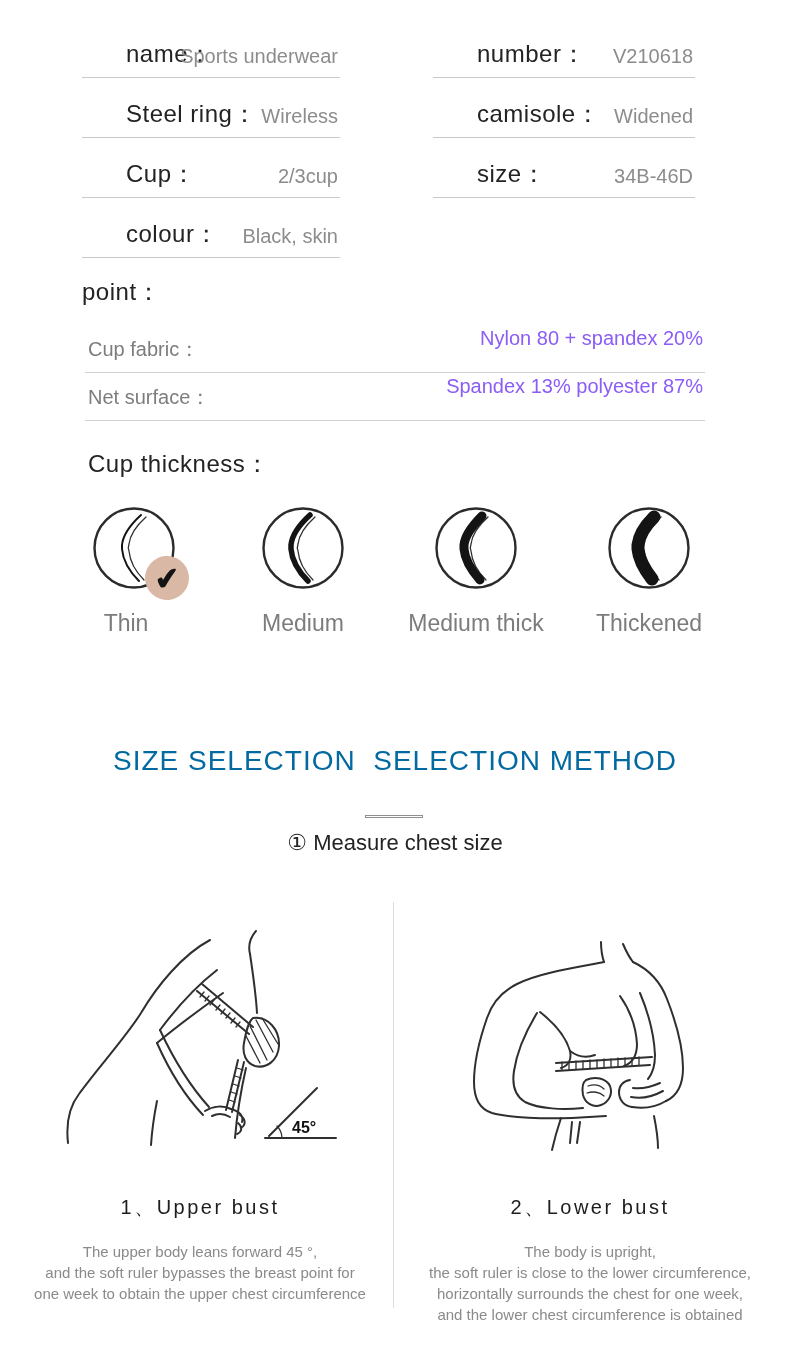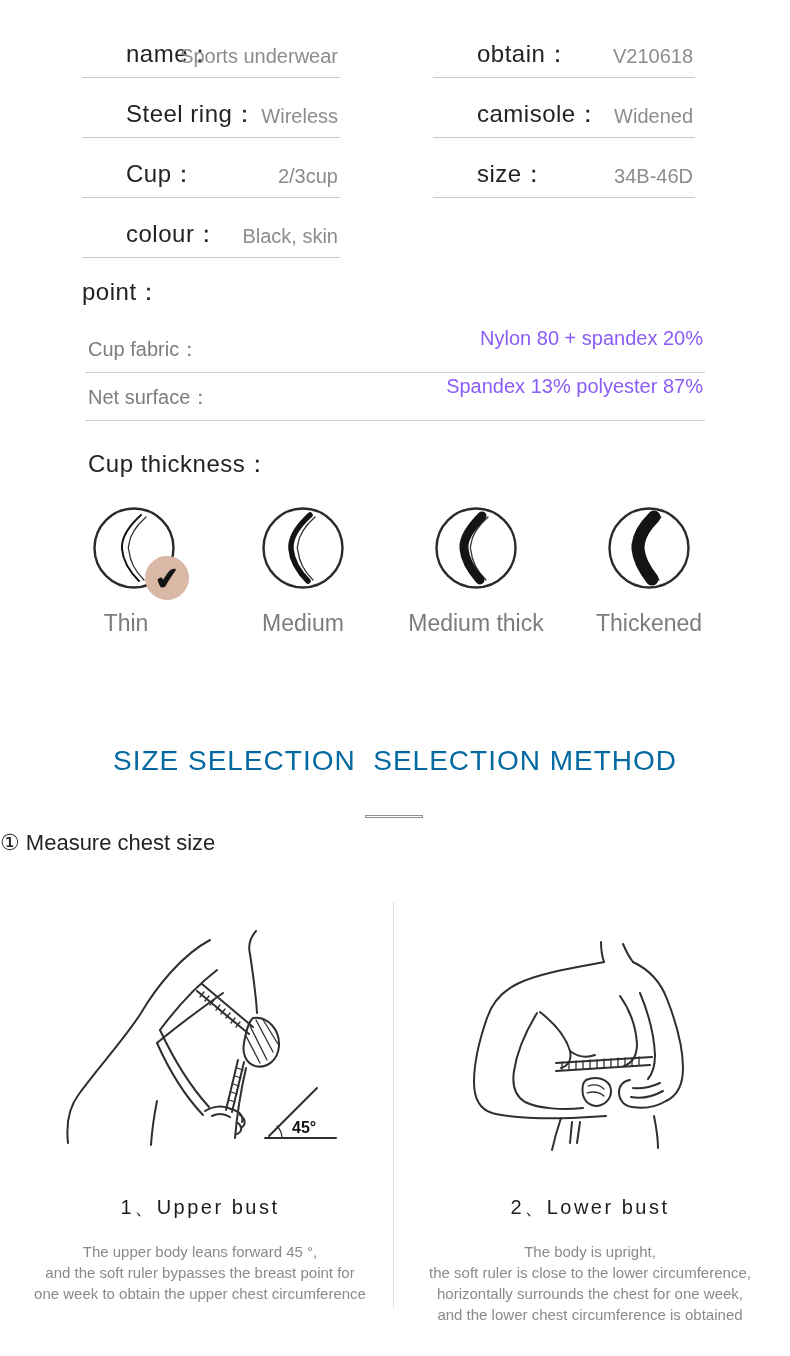--- a/index.html
+++ b/index.html
@@ -23,21 +23,21 @@
   .check-badge{
     position:absolute;left:145px;top:556px;width:44px;height:44px;border-radius:50%;
     background:#d9b8a6;display:flex;align-items:center;justify-content:center;
     font-size:30px;font-weight:bold;color:#131313;transform:rotate(-6deg);
   }
   
   .heading{position:absolute;top:745px;left:0;width:790px;text-align:center;
     font-size:28px;letter-spacing:1px;color:#0369a1;white-space:pre;}
   .hr-mini{position:absolute;top:815px;left:50%;margin-left:-30px;width:58px;height:3px;
     border:1px solid #8f8f8f;background:#fff;box-sizing:border-box;}
-  .step-title{position:absolute;top:830px;left:0;width:790px;text-align:left;
+  .step-title{position:absolute;top:830px;left:0;width:790px;text-align:center;
     font-size:22px;color:#232323;}
   .fig{position:absolute;top:900px;width:340px;height:280px;}
   .fig-l{left:60px;} .fig-r{left:420px;}
   .v-divider{position:absolute;left:393px;top:902px;width:1px;height:406px;background:#dddddd;}
   .cap-title{position:absolute;top:1194px;width:380px;text-align:center;
     font-size:20px;letter-spacing:2.5px;color:#1d1d1d;}
   .cap-text{position:absolute;top:1241px;width:380px;text-align:center;
     font-size:15px;line-height:21px;color:#8a8a8a;white-space:pre-line;}
   .cap-l{left:10px;} .cap-r{left:400px;}
   svg{display:block;}
@@ -61,21 +61,21 @@
   <div class="spec-row col-l" style="top:157px">
     <span class="lab">Cup：</span>
     <span class="val">2/3cup</span>
   </div>
   <div class="spec-row col-l" style="top:217px">
     <span class="lab">colour：</span>
     <span class="val">Black, skin</span>
   </div>
 
   <div class="spec-row col-r" style="top:37px">
-    <span class="lab">obtain：</span>
+    <span class="lab">number：</span>
     <span class="val">V210618</span>
   </div>
   <div class="spec-row col-r" style="top:97px">
     <span class="lab">camisole：</span>
     <span class="val">Widened</span>
   </div>
   <div class="spec-row col-r" style="top:157px">
     <span class="lab">size：</span>
     <span class="val">34B-46D</span>
   </div>

